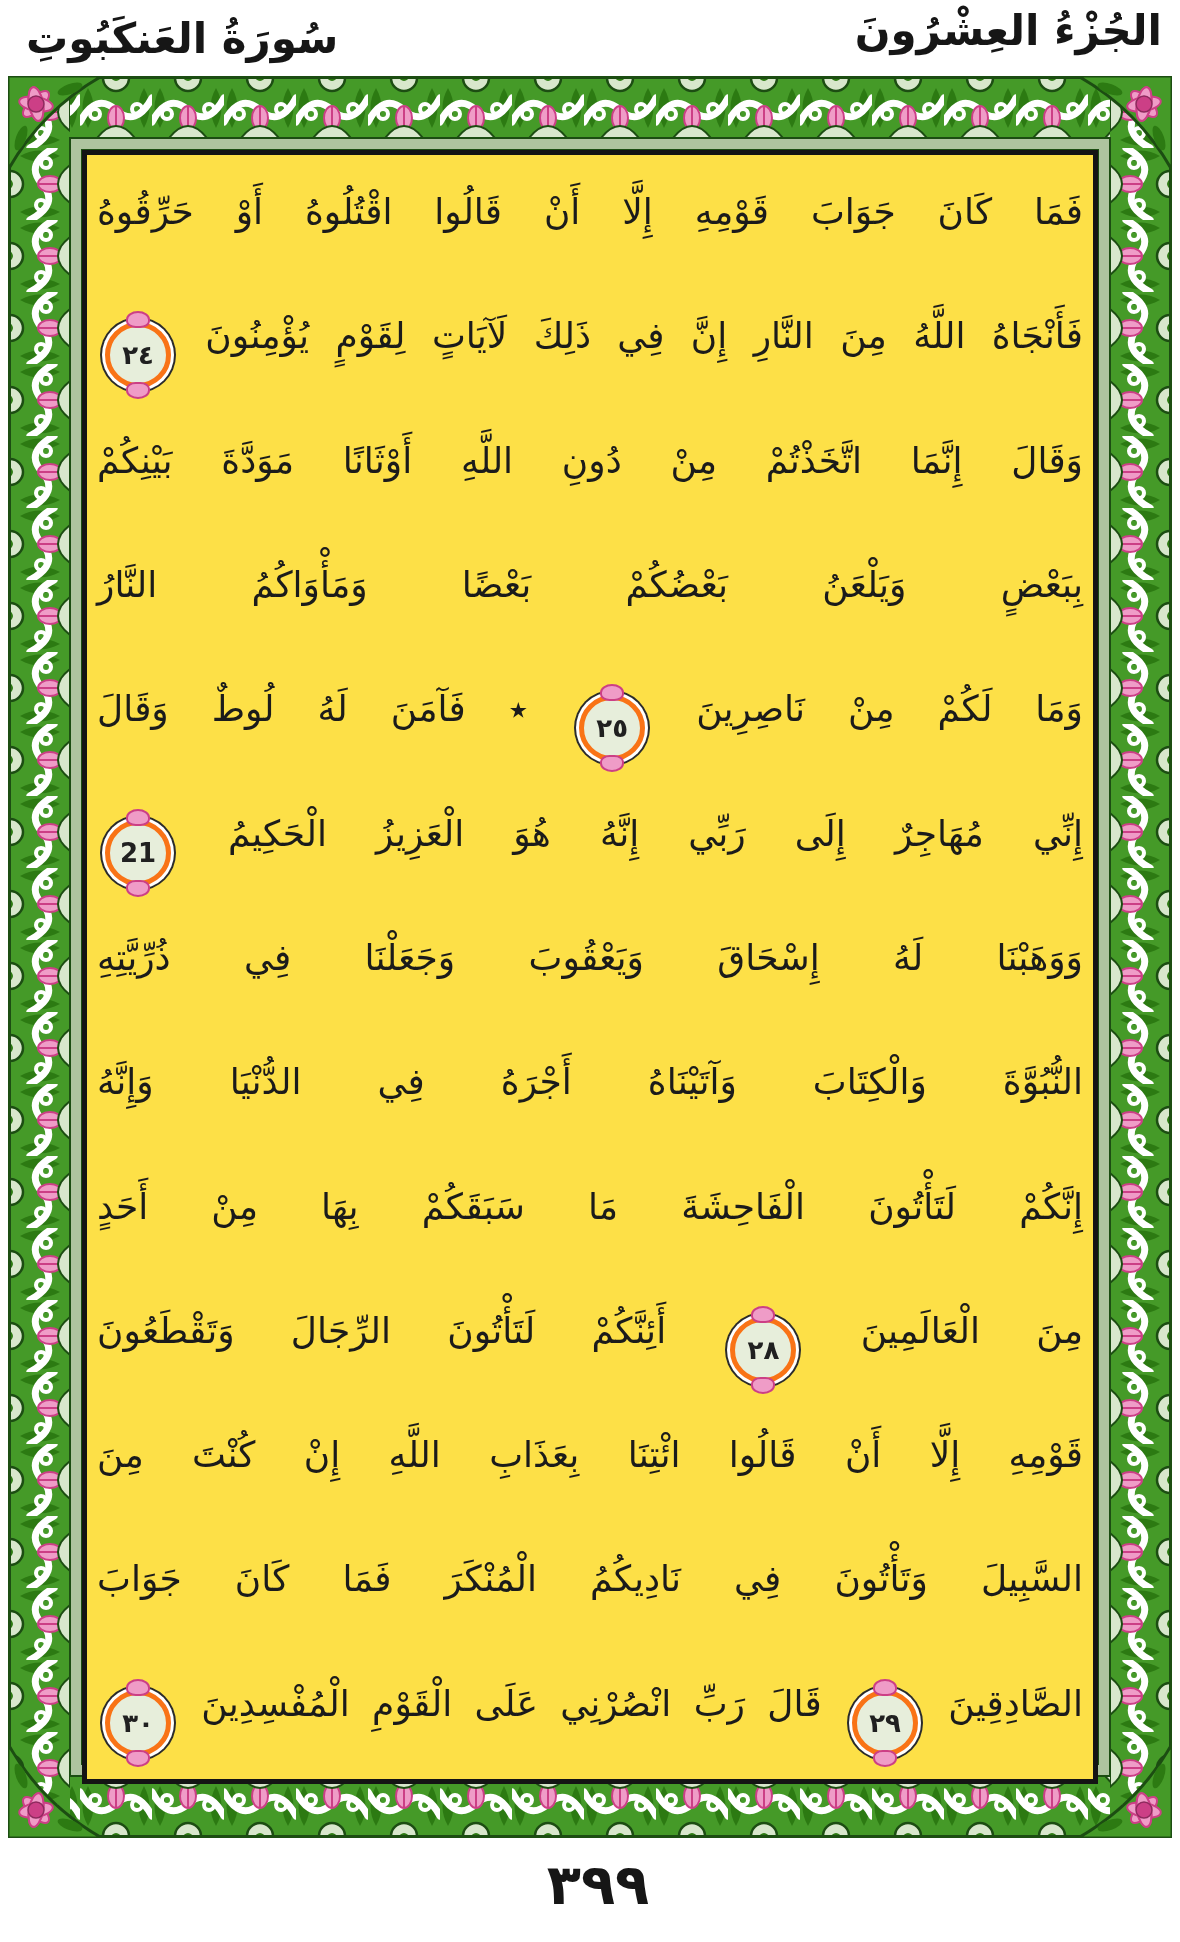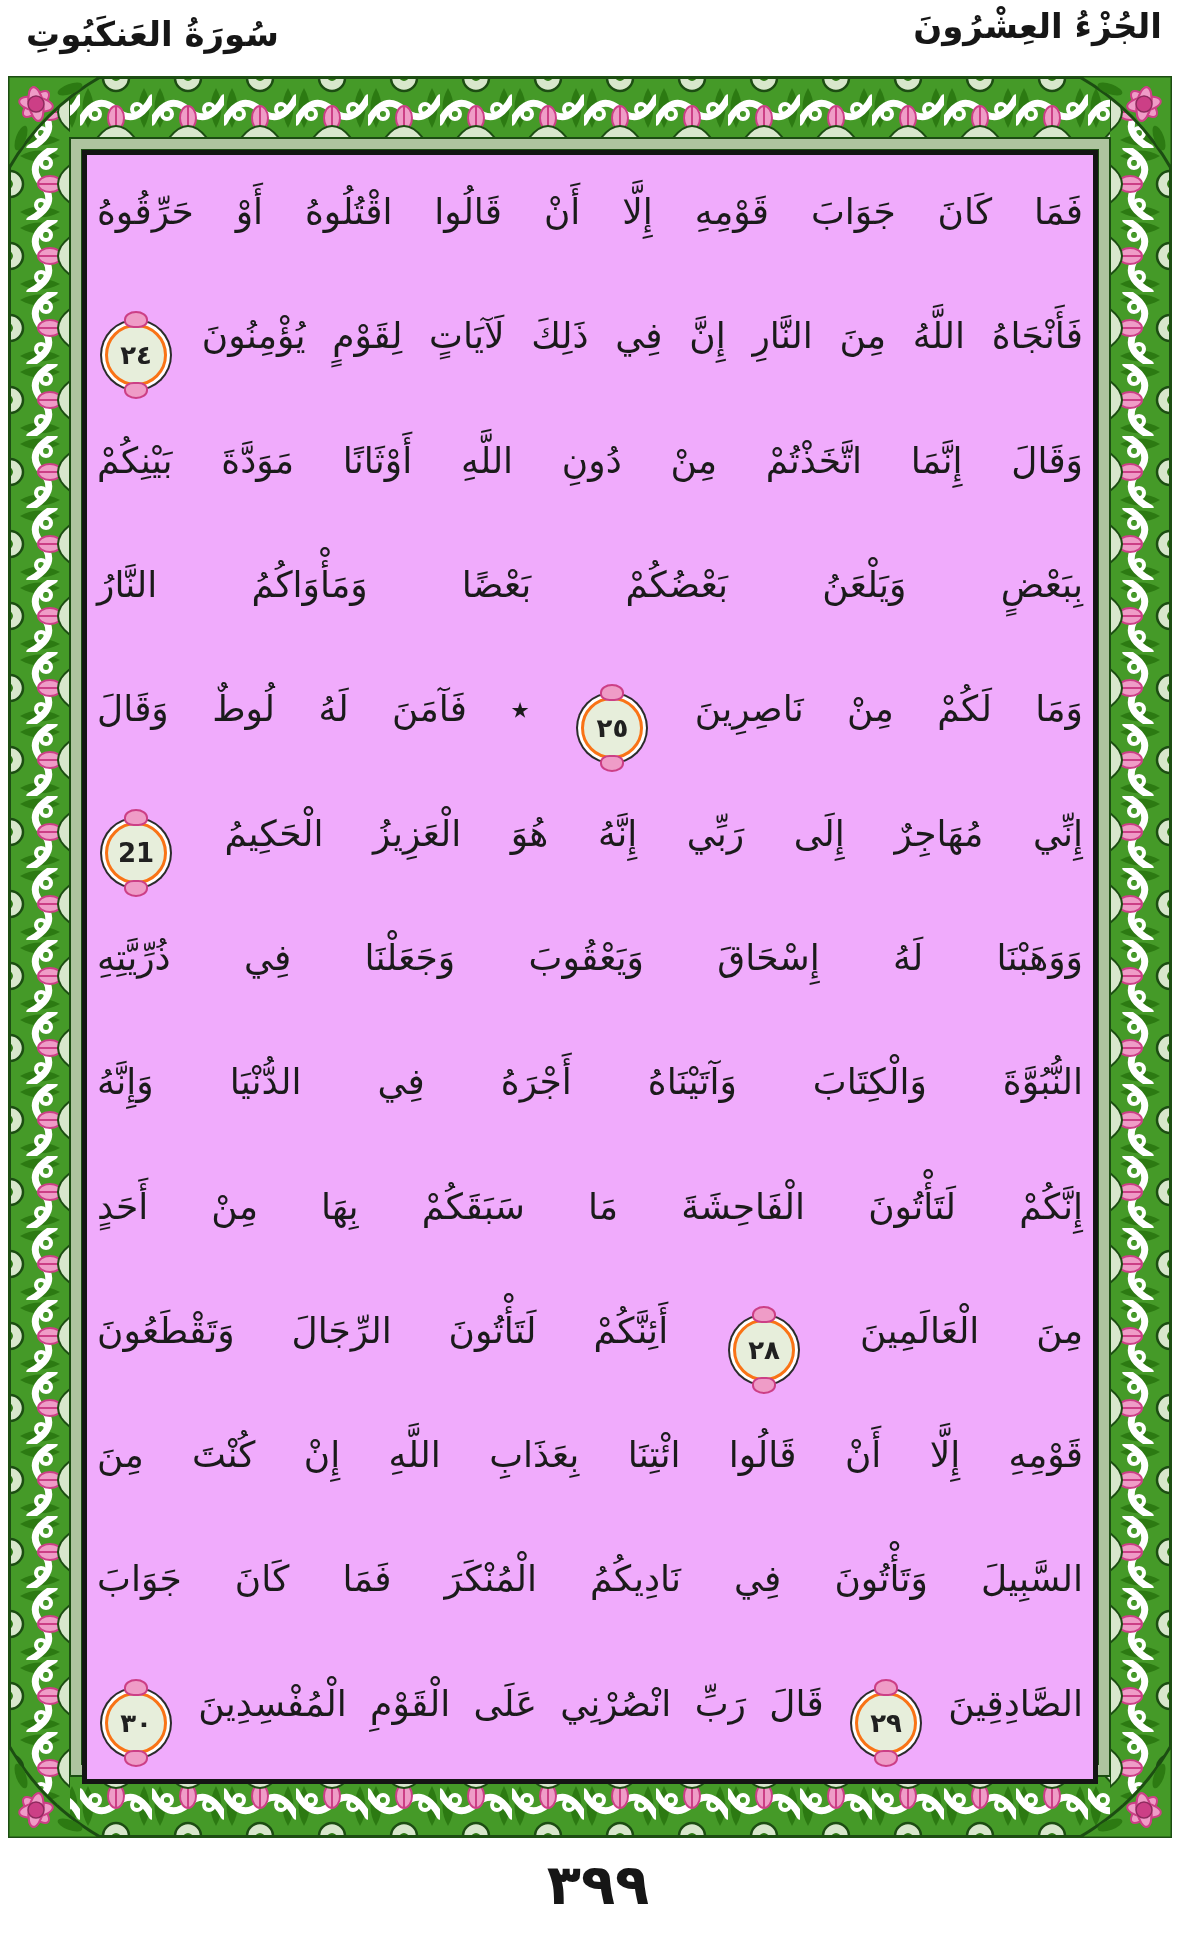--- a/index.html
+++ b/index.html
@@ -12,21 +12,21 @@
     --deeppink:#cc3f86;
     --ink:#1b1b1b;
     --medallion:#e7eedb;
   }
   html,body{margin:0;padding:0;}
   body{
     width:1180px;height:1942px;position:relative;background:#ffffff;
     font-family:"DejaVu Sans", sans-serif;color:var(--ink);overflow:hidden;
   }
   
-  .hdr{position:absolute;top:6px;font-size:34px;font-weight:bold;direction:rtl;white-space:nowrap;color:#161616;}
+  .hdr{position:absolute;top:6px;font-size:42px;font-weight:bold;direction:rtl;white-space:nowrap;color:#161616;}
   .hdr-juz{right:18px;}
   .hdr-surah{left:26px;top:14px;}
   
   .border-frame{position:absolute;left:8px;top:76px;width:1164px;height:1762px;}
   .border-frame svg{display:block;width:100%;height:100%;}
   .c-green{fill:var(--green);}
   .c-dkgreen{fill:var(--dkgreen);}
   .c-vine{fill:none;stroke:#ffffff;stroke-width:7;stroke-linecap:round;}
   .c-vinering{fill:none;stroke:#ffffff;stroke-width:4;}
   .c-scallop{fill:var(--mint);stroke:var(--outline);stroke-width:2.5;}
@@ -35,35 +35,35 @@
   .c-edge{fill:var(--outline);}
   .c-sage-stroke{fill:none;stroke:var(--sage);stroke-width:12;}
   .c-sage-line{fill:none;stroke:var(--outline);stroke-width:2;}
   .c-outline-stroke{fill:none;stroke:var(--outline);stroke-width:3;}
   .c-corner{fill:var(--green);stroke:var(--outline);stroke-width:3;}
   .c-pinkpetal{fill:var(--pink);stroke:var(--deeppink);stroke-width:2;}
   .c-pinkcore{fill:var(--deeppink);stroke:#8e2a5e;stroke-width:1.5;}
   
   .text-frame{
     position:absolute;left:82px;top:150px;width:1016px;height:1634px;
-    border:5px solid #141414;box-sizing:border-box;background:#f0abfc;
+    border:5px solid #141414;box-sizing:border-box;background:#fde047;
   }
   .text-area{
     position:absolute;inset:4px 10px;display:flex;flex-direction:column;direction:rtl;
   }
   .quran-line{
     flex:1;line-height:106px;font-size:36px;letter-spacing:0;
     text-align:justify;text-align-last:justify;white-space:nowrap;color:var(--ink);
   }
   .ayah-text{color:var(--ink);}
   .verse-marker{
     display:inline-flex;align-items:center;justify-content:center;
     width:56px;height:56px;border-radius:50%;
     background:var(--medallion);
-    border:3px solid #f97316;
+    border:5px solid #f97316;
     box-shadow:0 0 0 3px #ffffff,0 0 0 5px #2b2b2b;
     font-size:26px;font-weight:bold;line-height:1;color:#202020;
     vertical-align:-16px;margin:0 8px;position:relative;
   }
   .verse-marker::before,.verse-marker::after{
     content:"";position:absolute;left:50%;transform:translateX(-50%);
     width:20px;height:13px;background:var(--pink);
     border:2px solid var(--deeppink);border-radius:50% 50% 40% 40%;
   }
   .verse-marker::before{top:-16px;}

